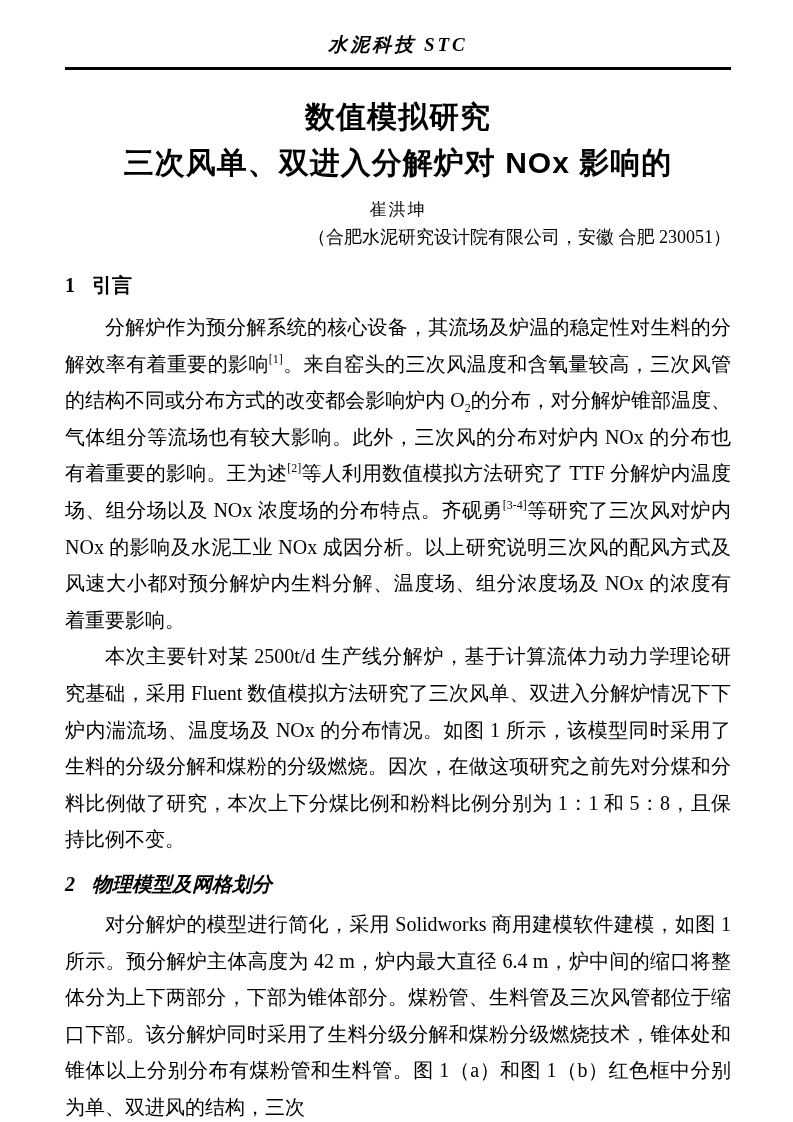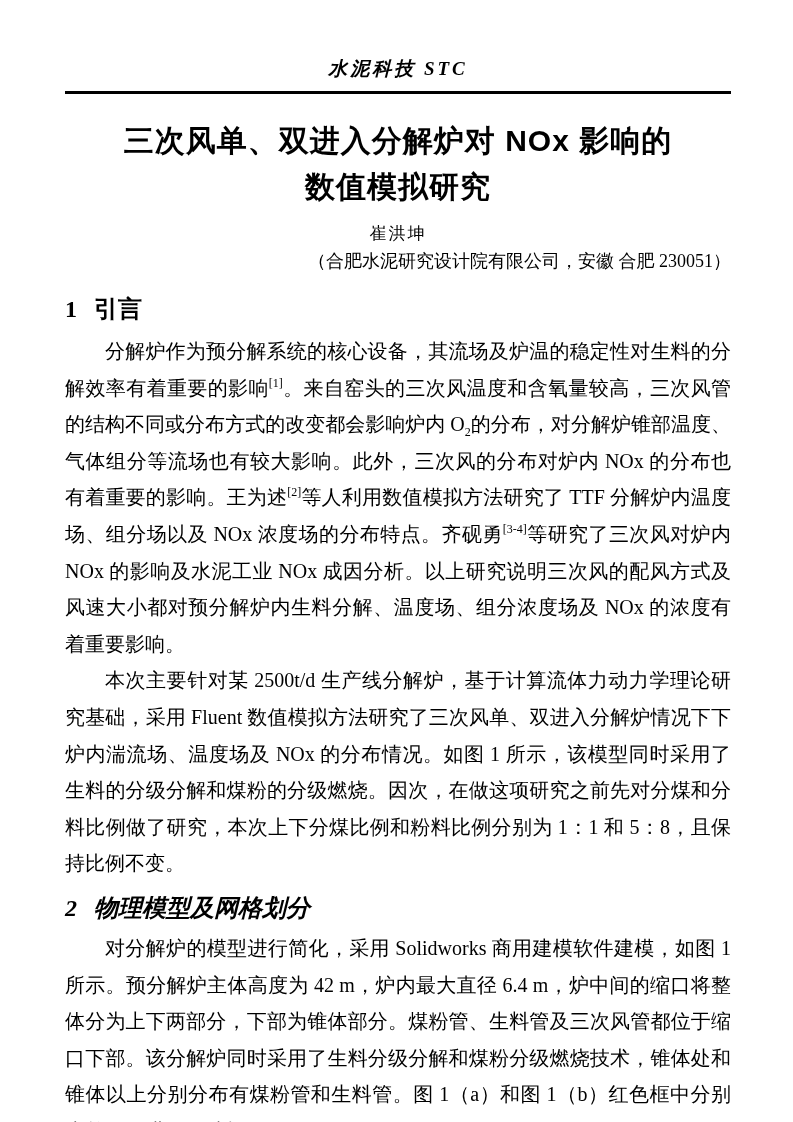--- a/index.html
+++ b/index.html
@@ -16,21 +16,21 @@
   }
   .page {
     position: relative;
     box-sizing: border-box;
     width: 793px;
     height: 1122px;
     padding: 0 62px 0 65px;
     background: #ffffff;
   }
   .journal {
-    padding-top: 56px;
+    padding-top: 32px;
     text-align: center;
     font-size: 19px;
     letter-spacing: 3px;
     font-style: italic;
     font-weight: 600;
     font-family: "Liberation Serif", "DejaVu Serif", serif;
   }
   .header-rule {
     margin-top: 9px;
     border-top: 3px solid #000;
@@ -55,21 +55,21 @@
   }
   .affiliation {
     margin-top: 4px;
     text-align: right;
     font-size: 18px;
   }
   h2.sec-heading {
     margin: 22px 0 10px 0;
     font-family: "Liberation Sans", "DejaVu Sans", sans-serif;
     font-weight: 700;
-    font-size: 24px;
+    font-size: 20px;
     line-height: 28px;
   }
   h2.sec-heading .hnum {
     font-family: "Liberation Serif", "DejaVu Serif", serif;
     margin-right: 17px;
   }
   h2.second { margin: 12px 0 8px 0; font-style: italic; }
   p.body-para {
     margin: 0;
     font-size: 20px;
@@ -116,22 +116,22 @@
 <body>
 
 <div class="page">
 
   <header>
     <div class="journal">水泥科技 STC</div>
     <div class="header-rule"></div>
   </header>
 
   <h1 class="title">
+    <span class="tline">数值模拟研究</span>
     <span class="tline">三次风单、双进入分解炉对 NOx 影响的</span>
-    <span class="tline">数值模拟研究</span>
   </h1>
 
   <div class="author">崔洪坤</div>
 
   <div class="affiliation">（合肥水泥研究设计院有限公司，安徽 合肥 230051）</div>
 
   <section>
     <h2 class="sec-heading">
       <span class="hnum">1</span><span class="htext">引言</span>
     </h2>

